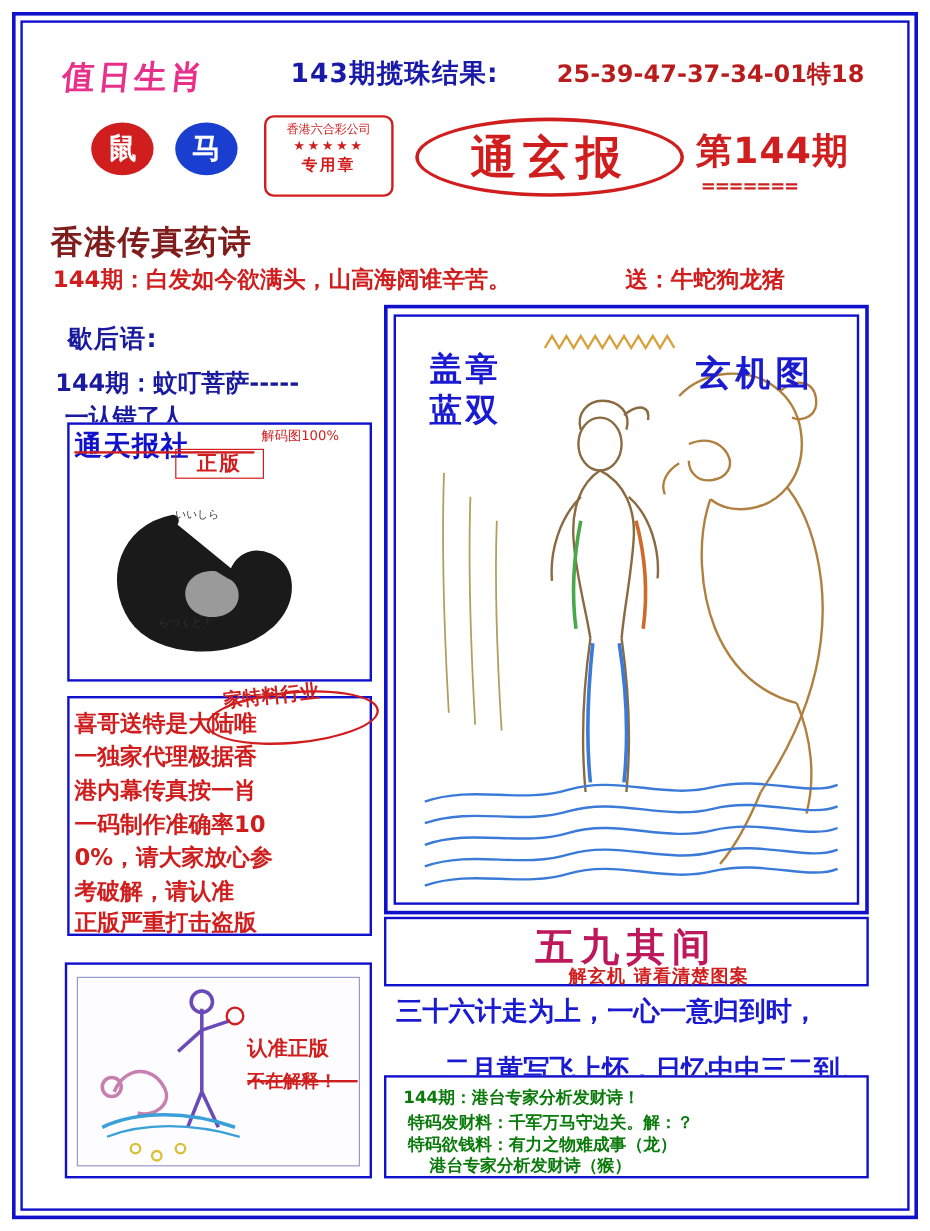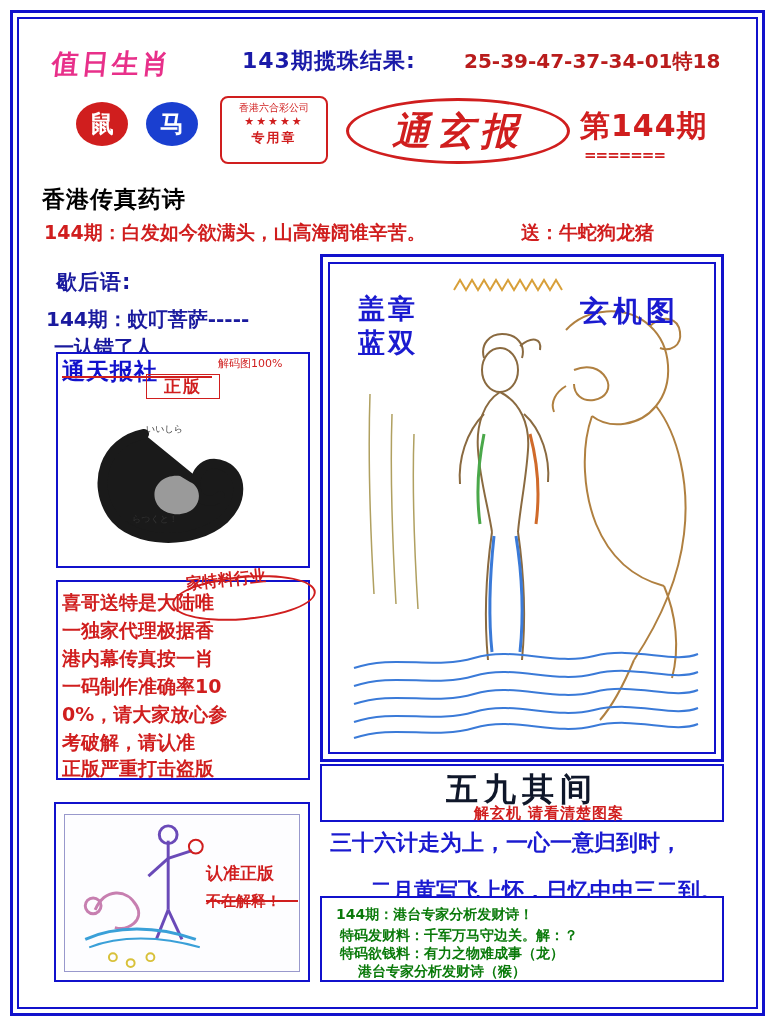--- a/index.html
+++ b/index.html
@@ -110,21 +110,20 @@
     position: absolute;
     left: 334px; top: 84px;
     width: 200px;
     text-align: center;
     font-size: 38px;
     font-weight: bold;
     color: #d01e1e;
     letter-spacing: 6px;
     line-height: 46px;
     font-family: "DejaVu Serif", serif;
-    font-style: italic;
   }
   .issue-no {
     position: absolute;
     left: 556px; top: 82px;
     font-size: 30px;
     font-weight: bold;
     color: #d01e1e;
     letter-spacing: 1px;
   }
   .issue-underline {
@@ -133,23 +132,23 @@
     font-size: 15px;
     color: #d01e1e;
     letter-spacing: -1px;
     font-weight: bold;
   }
 
   
   .poem-title {
     position: absolute;
     left: 18px; top: 160px;
-    font-size: 23px;
-    font-weight: bold;
-    color: #000000;
+    font-size: 27px;
+    font-weight: bold;
+    color: #7f1d1d;
     letter-spacing: 1px;
   }
   .poem-line {
     position: absolute;
     left: 20px; top: 196px;
     font-size: 19px;
     font-weight: bold;
     color: #d01e1e;
     letter-spacing: 0px;
     white-space: nowrap;
@@ -360,21 +359,21 @@
     box-sizing: border-box;
     background: #fff;
   }
   .wj-text {
     position: absolute;
     left: 296px; top: 744px;
     width: 404px;
     text-align: center;
     font-size: 32px;
     font-weight: bold;
-    color: #0f172a;
+    color: #be185d;
     letter-spacing: 6px;
     font-family: "DejaVu Serif", serif;
   }
   .wj-sub {
     position: absolute;
     left: 296px; top: 780px;
     width: 404px;
     text-align: center;
     font-size: 15px;
     font-weight: bold;

